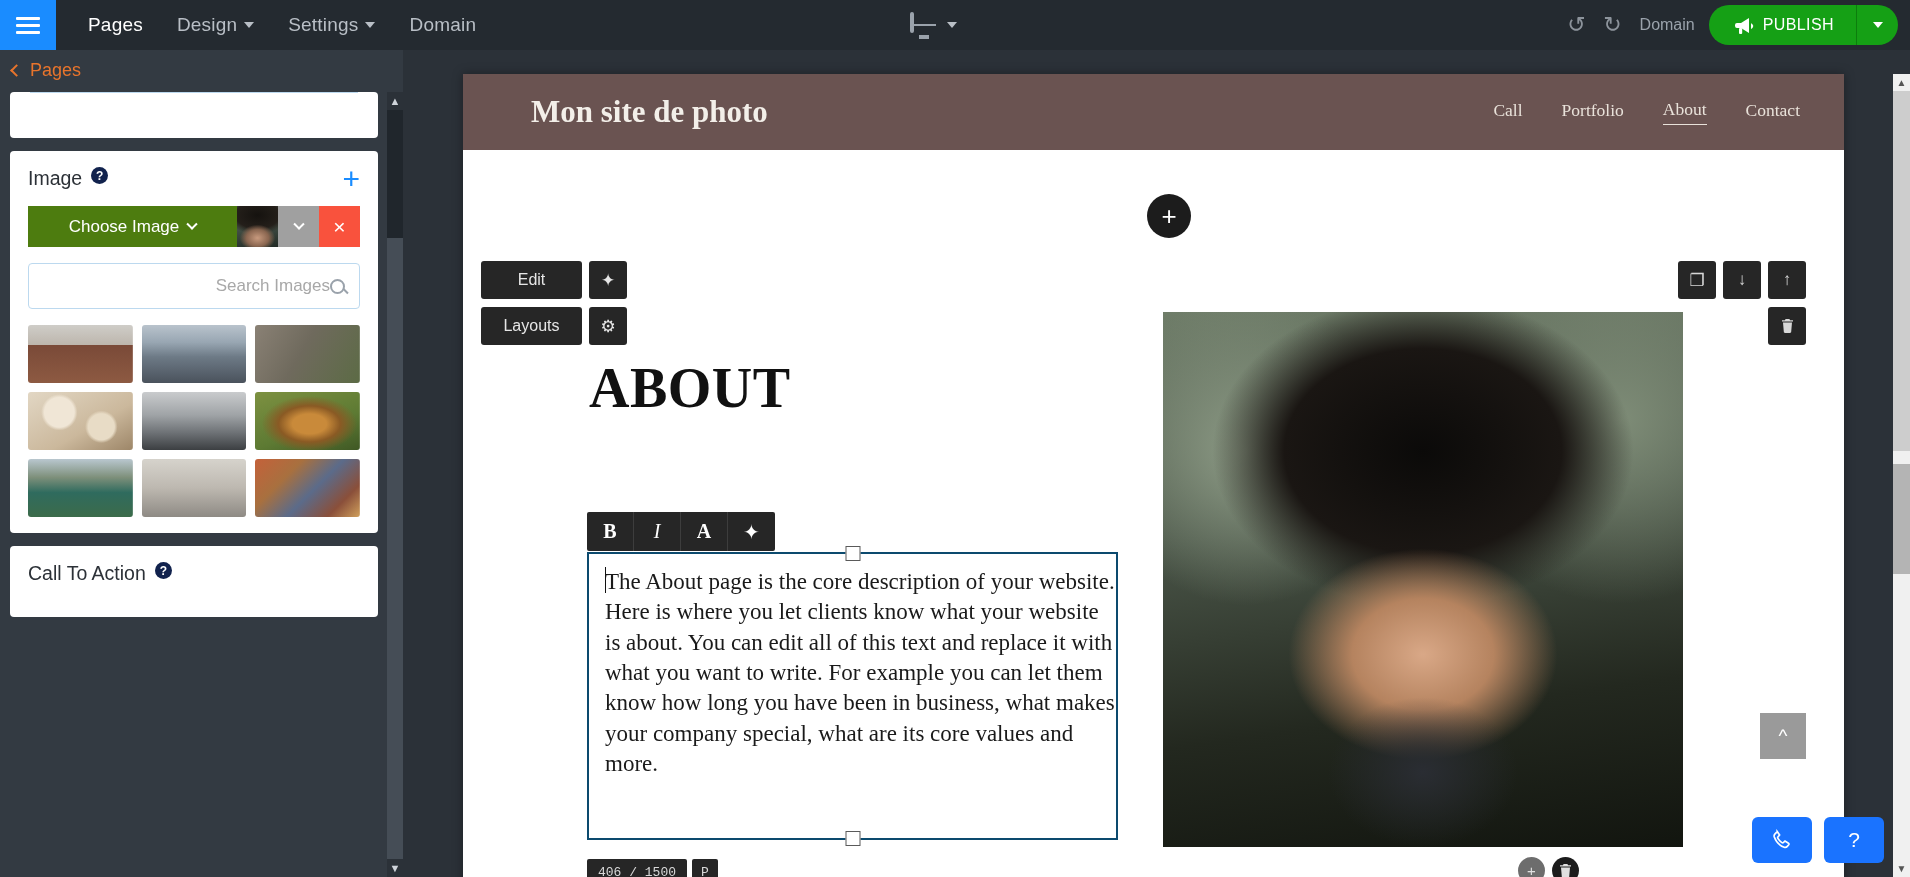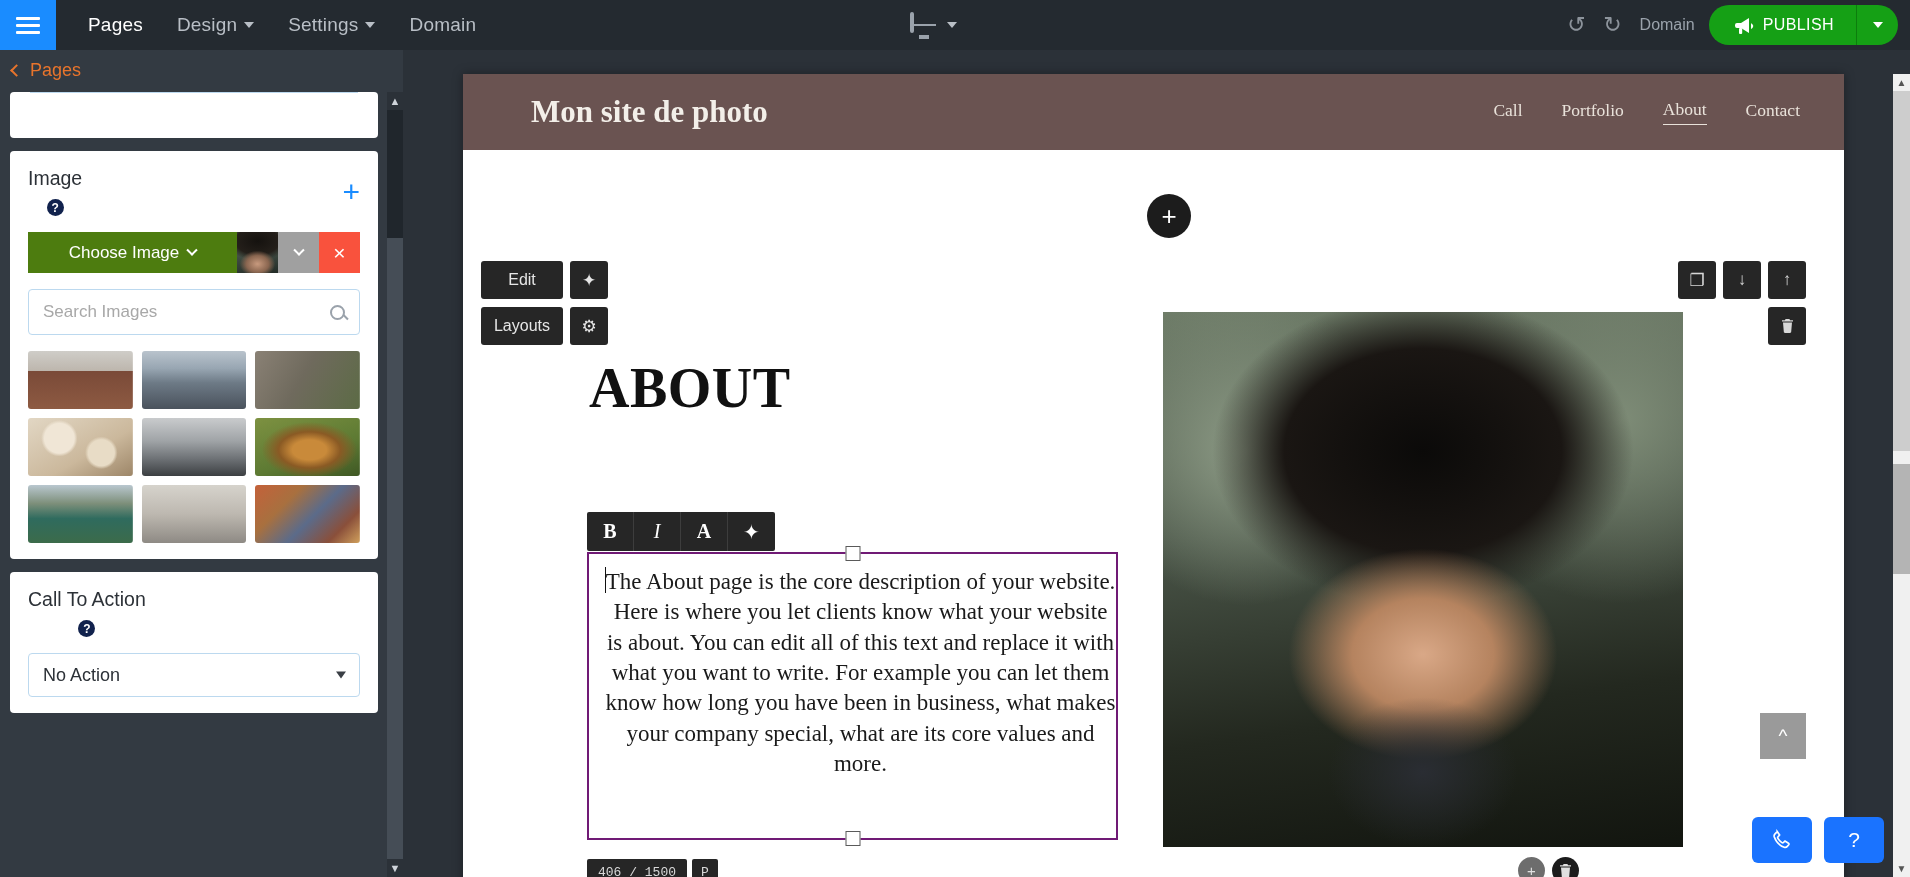--- a/index.html
+++ b/index.html
@@ -140,21 +140,21 @@
   }
   .panel-card.partial { height: 46px; padding-top: 0; }
   .partial-input {
     height: 2px; border-top: 1.5px solid #bcd9ef;
     margin: 0 2px;
   }
   .panel-head {
     display: flex; align-items: center; justify-content: space-between;
     margin-bottom: 16px;
   }
-  .panel-title-row { display: flex; align-items: center; gap: 9px; flex-direction: column; }
+  .panel-title-row { display: flex; gap: 9px; }
   .panel-title { font-size: 19.5px; color: #2c3137; }
   .help-badge {
     width: 17px; height: 17px; border-radius: 50%;
     background: #11224d; color: #fff;
     font-size: 12px; font-weight: bold;
     display: flex; align-items: center; justify-content: center;
     cursor: pointer;
   }
   .plus-blue {
     color: #1a8cff; font-size: 30px; line-height: .7;
@@ -192,20 +192,21 @@
   .search-images-wrap {
     margin-top: 16px; position: relative;
     border: 1.5px solid #bcd9ef; border-radius: 4px;
     height: 46px; display: flex; align-items: center;
     padding: 0 14px;
   }
   .search-images-input {
     border: none; outline: none; flex: 1;
     font-size: 17px; color: #7f1d1d; font-family: inherit;
     background: transparent;
+    text-align: right;
   }
   .search-images-input::placeholder { color: #a8a8a8; }
   .search-glyph {
     width: 15px; height: 15px; border: 2px solid #9aa2ab;
     border-radius: 50%; position: relative; flex-shrink: 0;
   }
   .search-glyph::after {
     content: ''; position: absolute;
     width: 7px; height: 2px; background: #9aa2ab;
     transform: rotate(45deg); right: -6px; bottom: 0px;
@@ -289,21 +290,21 @@
   .edit-toolbar {
     position: absolute; left: 18px; top: 187px; z-index: 14;
   }
   .etb-row { display: flex; gap: 7px; margin-bottom: 8px; }
   .etb-btn {
     background: #262626; color: #e6e6e6;
     height: 38px; border-radius: 3px;
     display: flex; align-items: center; justify-content: center;
     font-size: 16px; cursor: pointer;
   }
-  .etb-btn.wide { width: 82px; }
+  .etb-btn.wide { width: 101px; }
   .etb-btn.sq { width: 38px; font-size: 17px; }
   .about-heading {
     position: absolute; left: 126px; top: 282px;
     font-family: "Liberation Serif", serif;
     font-size: 56px; font-weight: bold; color: #111;
     letter-spacing: .5px;
   }
   .fmt-toolbar {
     position: absolute; left: 124px; top: 438px;
     display: flex; background: #262626; z-index: 15;
@@ -313,25 +314,24 @@
     width: 47px; height: 39px; color: #fff;
     display: flex; align-items: center; justify-content: center;
     font-size: 20px; cursor: pointer;
     border-right: 1px solid #3d3d3d;
     font-family: "Liberation Serif", serif;
   }
   .fmt-btn:last-child { border-right: none; }
   .text-block {
     position: absolute; left: 124px; top: 478px;
     width: 531px; min-height: 288px;
-    border: 2px solid #701a75;
+    border: 2px solid #0c4a6e;
     background: #fff;
     padding: 13px 0 10px 16px;
     z-index: 10;
-    text-align: center;
   }
   .text-block p {
     font-family: "Liberation Serif", serif;
     font-size: 23px; line-height: 1.32; color: #1a1a1a;
   }
   .text-block p.second { margin-top: 24px; }
   .text-caret {
     position: absolute; left: 16px; top: 13px;
     width: 1px; height: 26px; background: #111;
   }
@@ -535,26 +535,20 @@
       </div>
     </div>
 
     <div class="panel-card">
       <div class="panel-head">
         <div class="panel-title-row">
           <span class="panel-title">Call To Action</span>
           <span class="help-badge">?</span>
         </div>
       </div>
-      <div class="select-wrap">
-        <select class="cta-select">
-          <option>No Action</option>
-        </select>
-        <i class="select-caret"></i>
-      </div>
     </div>
 
   </div>
 
   <div class="sb-scrollbar">
     <div class="sb-arrow">▲</div>
     <div class="sb-thumb"></div>
     <div class="sb-arrow bottom">▼</div>
   </div>
 </div>

